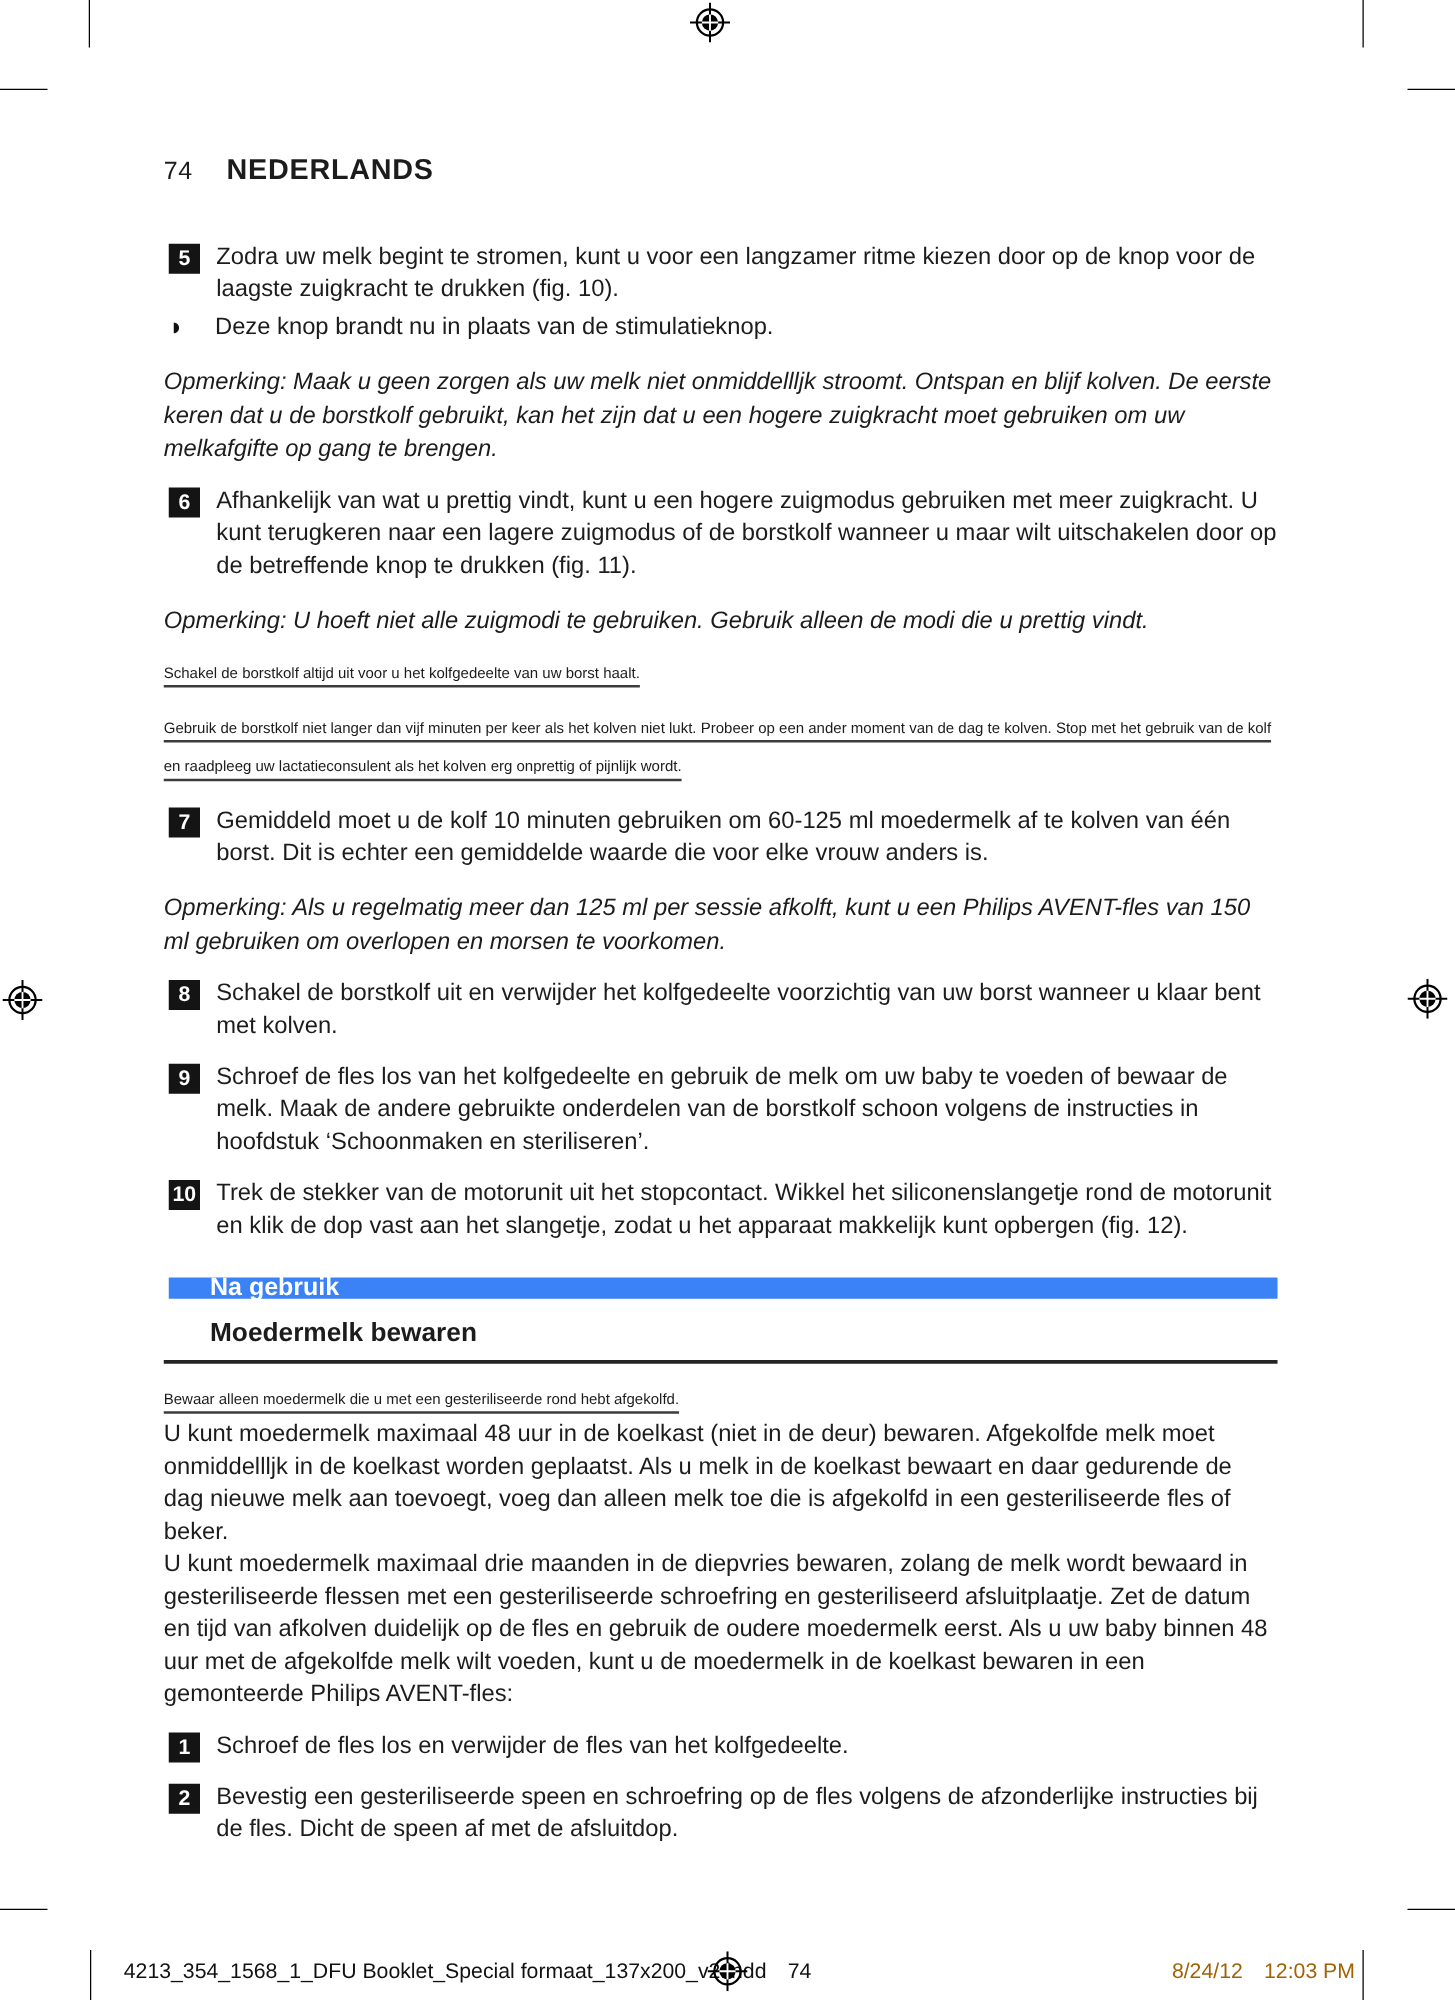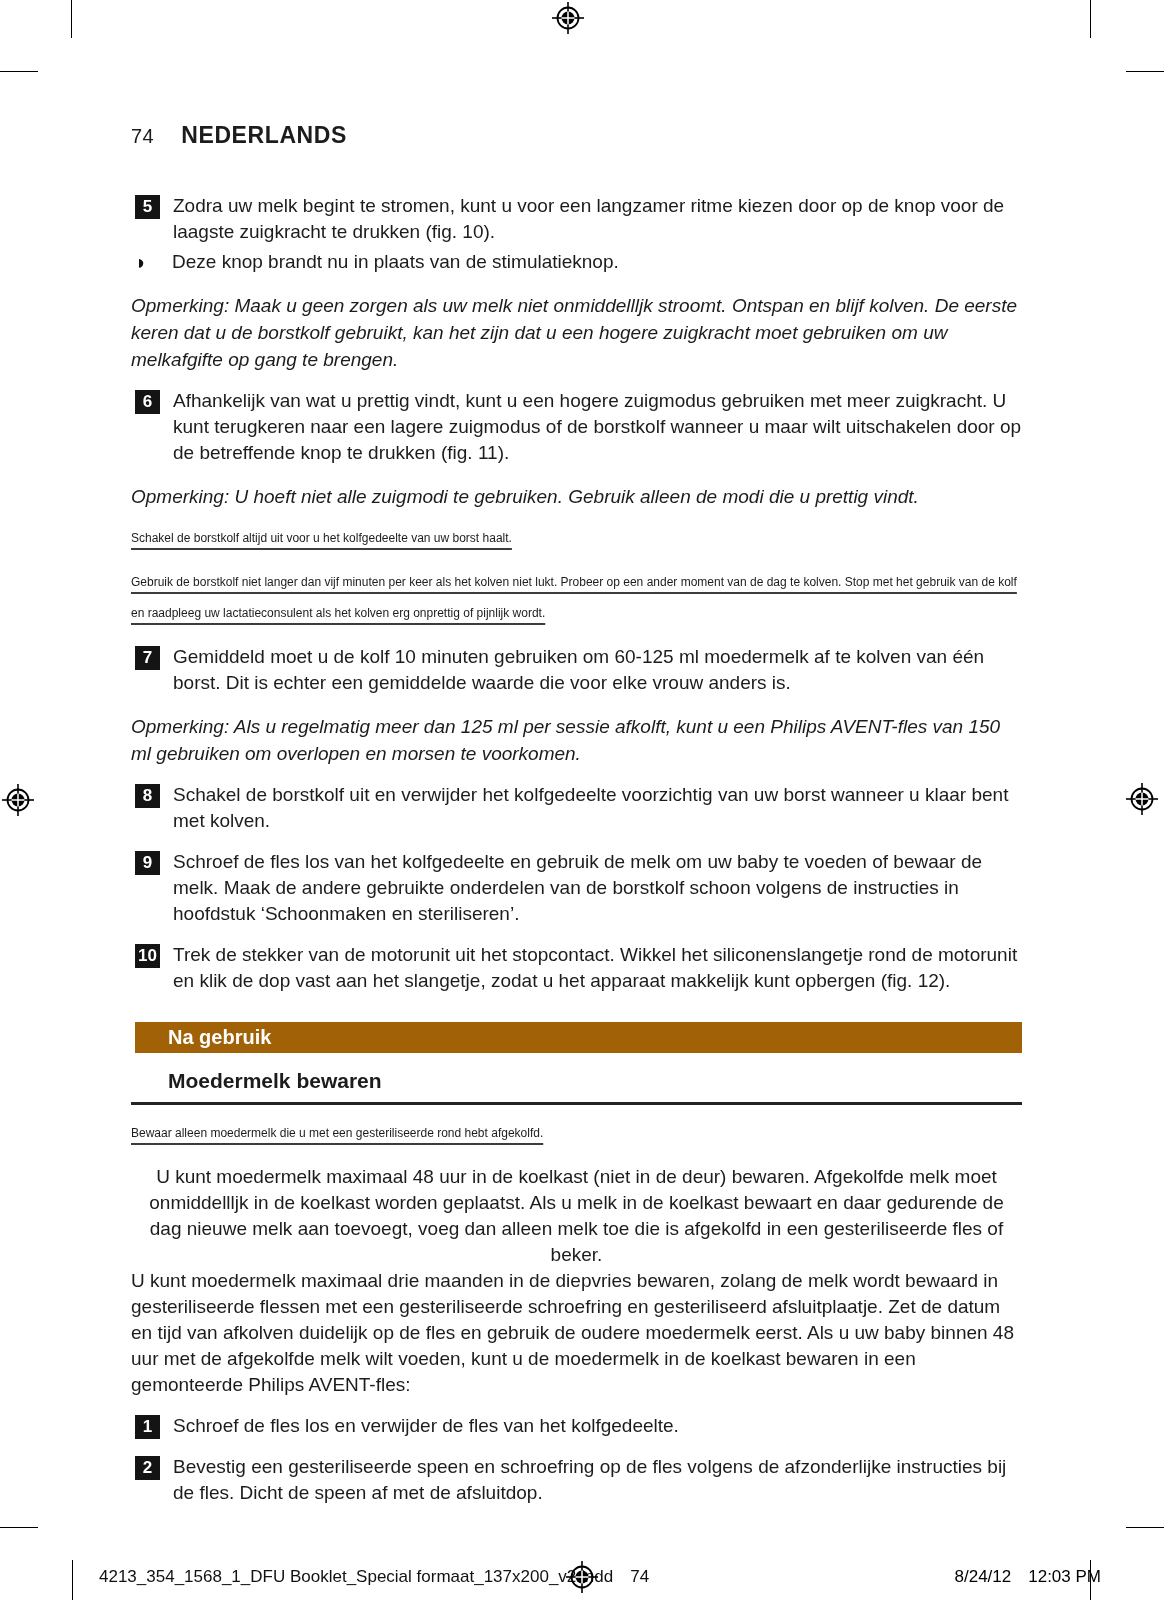--- a/index.html
+++ b/index.html
@@ -31,31 +31,31 @@
   .badge{flex:none;min-width:19px;height:24px;padding:0 3px;background:#141414;color:#fff;
          font-weight:bold;font-size:17px;display:flex;align-items:center;justify-content:center;margin-top:2px;}
   .step-text{font-size:19px;line-height:26px;padding-left:13px;}
   .bullet-row{display:flex;margin-top:4px;margin-left:4px;}
   .bullet-marker{flex:none;width:25px;font-size:20px;line-height:26px;color:#111;}
   .bullet-text{font-size:19px;line-height:26px;padding-left:12px;}
   .note{font-style:italic;font-size:19px;line-height:27px;margin-top:17px;}
   .warn{font-size:12px;line-height:31px;margin-top:13px;
         text-decoration:underline;text-decoration-thickness:2px;
         text-underline-offset:6px;text-decoration-color:#3c3c3c;}
-  .section-banner{background:#a16207;color:#fff;font-weight:bold;font-size:20px;height:31px;
+  .section-banner{background:#3b82f6;color:#fff;font-weight:bold;font-size:20px;height:17px;
         display:flex;align-items:center;padding-left:33px;margin-top:28px;margin-left:4px;}
   .subheading{font-weight:bold;font-size:21px;margin:16px 0 0 37px;}
   .heading-rule{border-bottom:3px solid #242424;margin-top:9px;}
   .body-para{font-size:19px;line-height:26px;}
-  .body-para.first{margin-top:15px;text-align:center;}
+  .body-para.first{}
   
   .footer-left{position:absolute;left:99px;top:1567px;font-size:17px;color:#111;
                display:flex;align-items:baseline;}
   .footer-page{margin-left:17px;}
-  .footer-right{position:absolute;right:63px;top:1567px;font-size:17px;color:#000000;
+  .footer-right{position:absolute;right:80px;top:1567px;font-size:17px;color:#a16207;
                 display:flex;align-items:baseline;}
   .footer-time{margin-left:17px;}
 </style>
 </head>
 <body>
 
 <div class="trim tl-v"></div>
 <div class="trim tl-h"></div>
 <div class="trim tr-v"></div>
 <div class="trim tr-h"></div>

